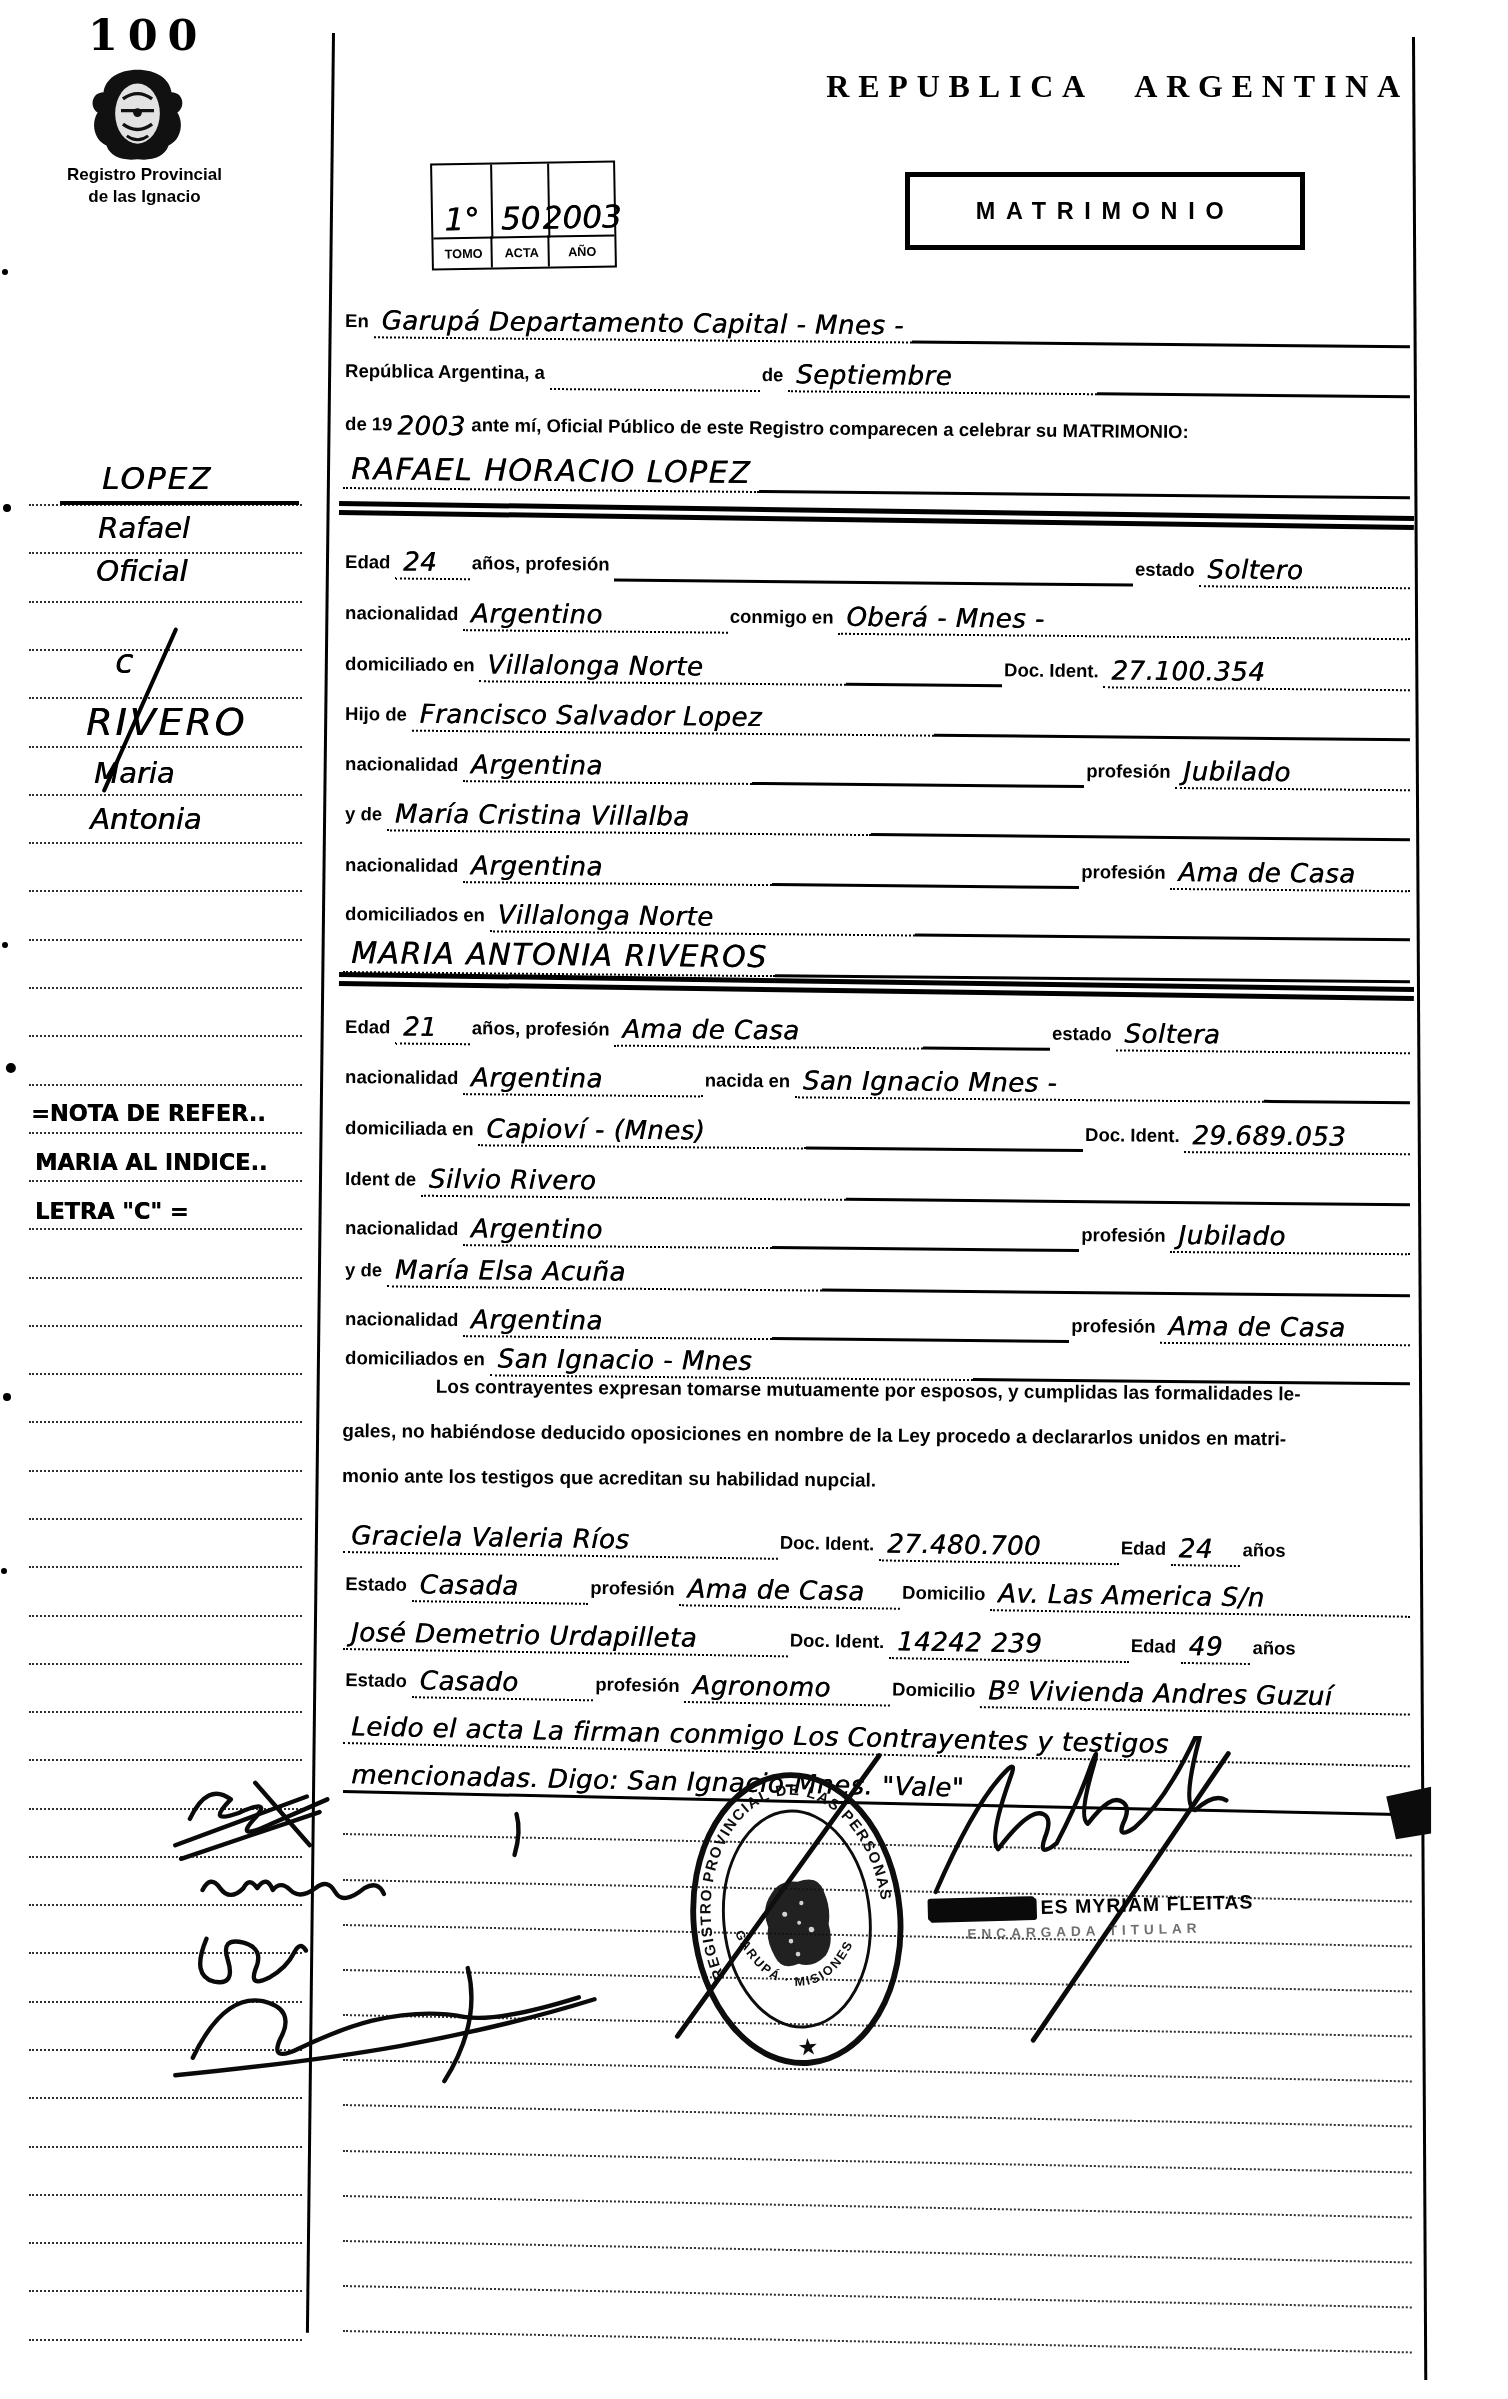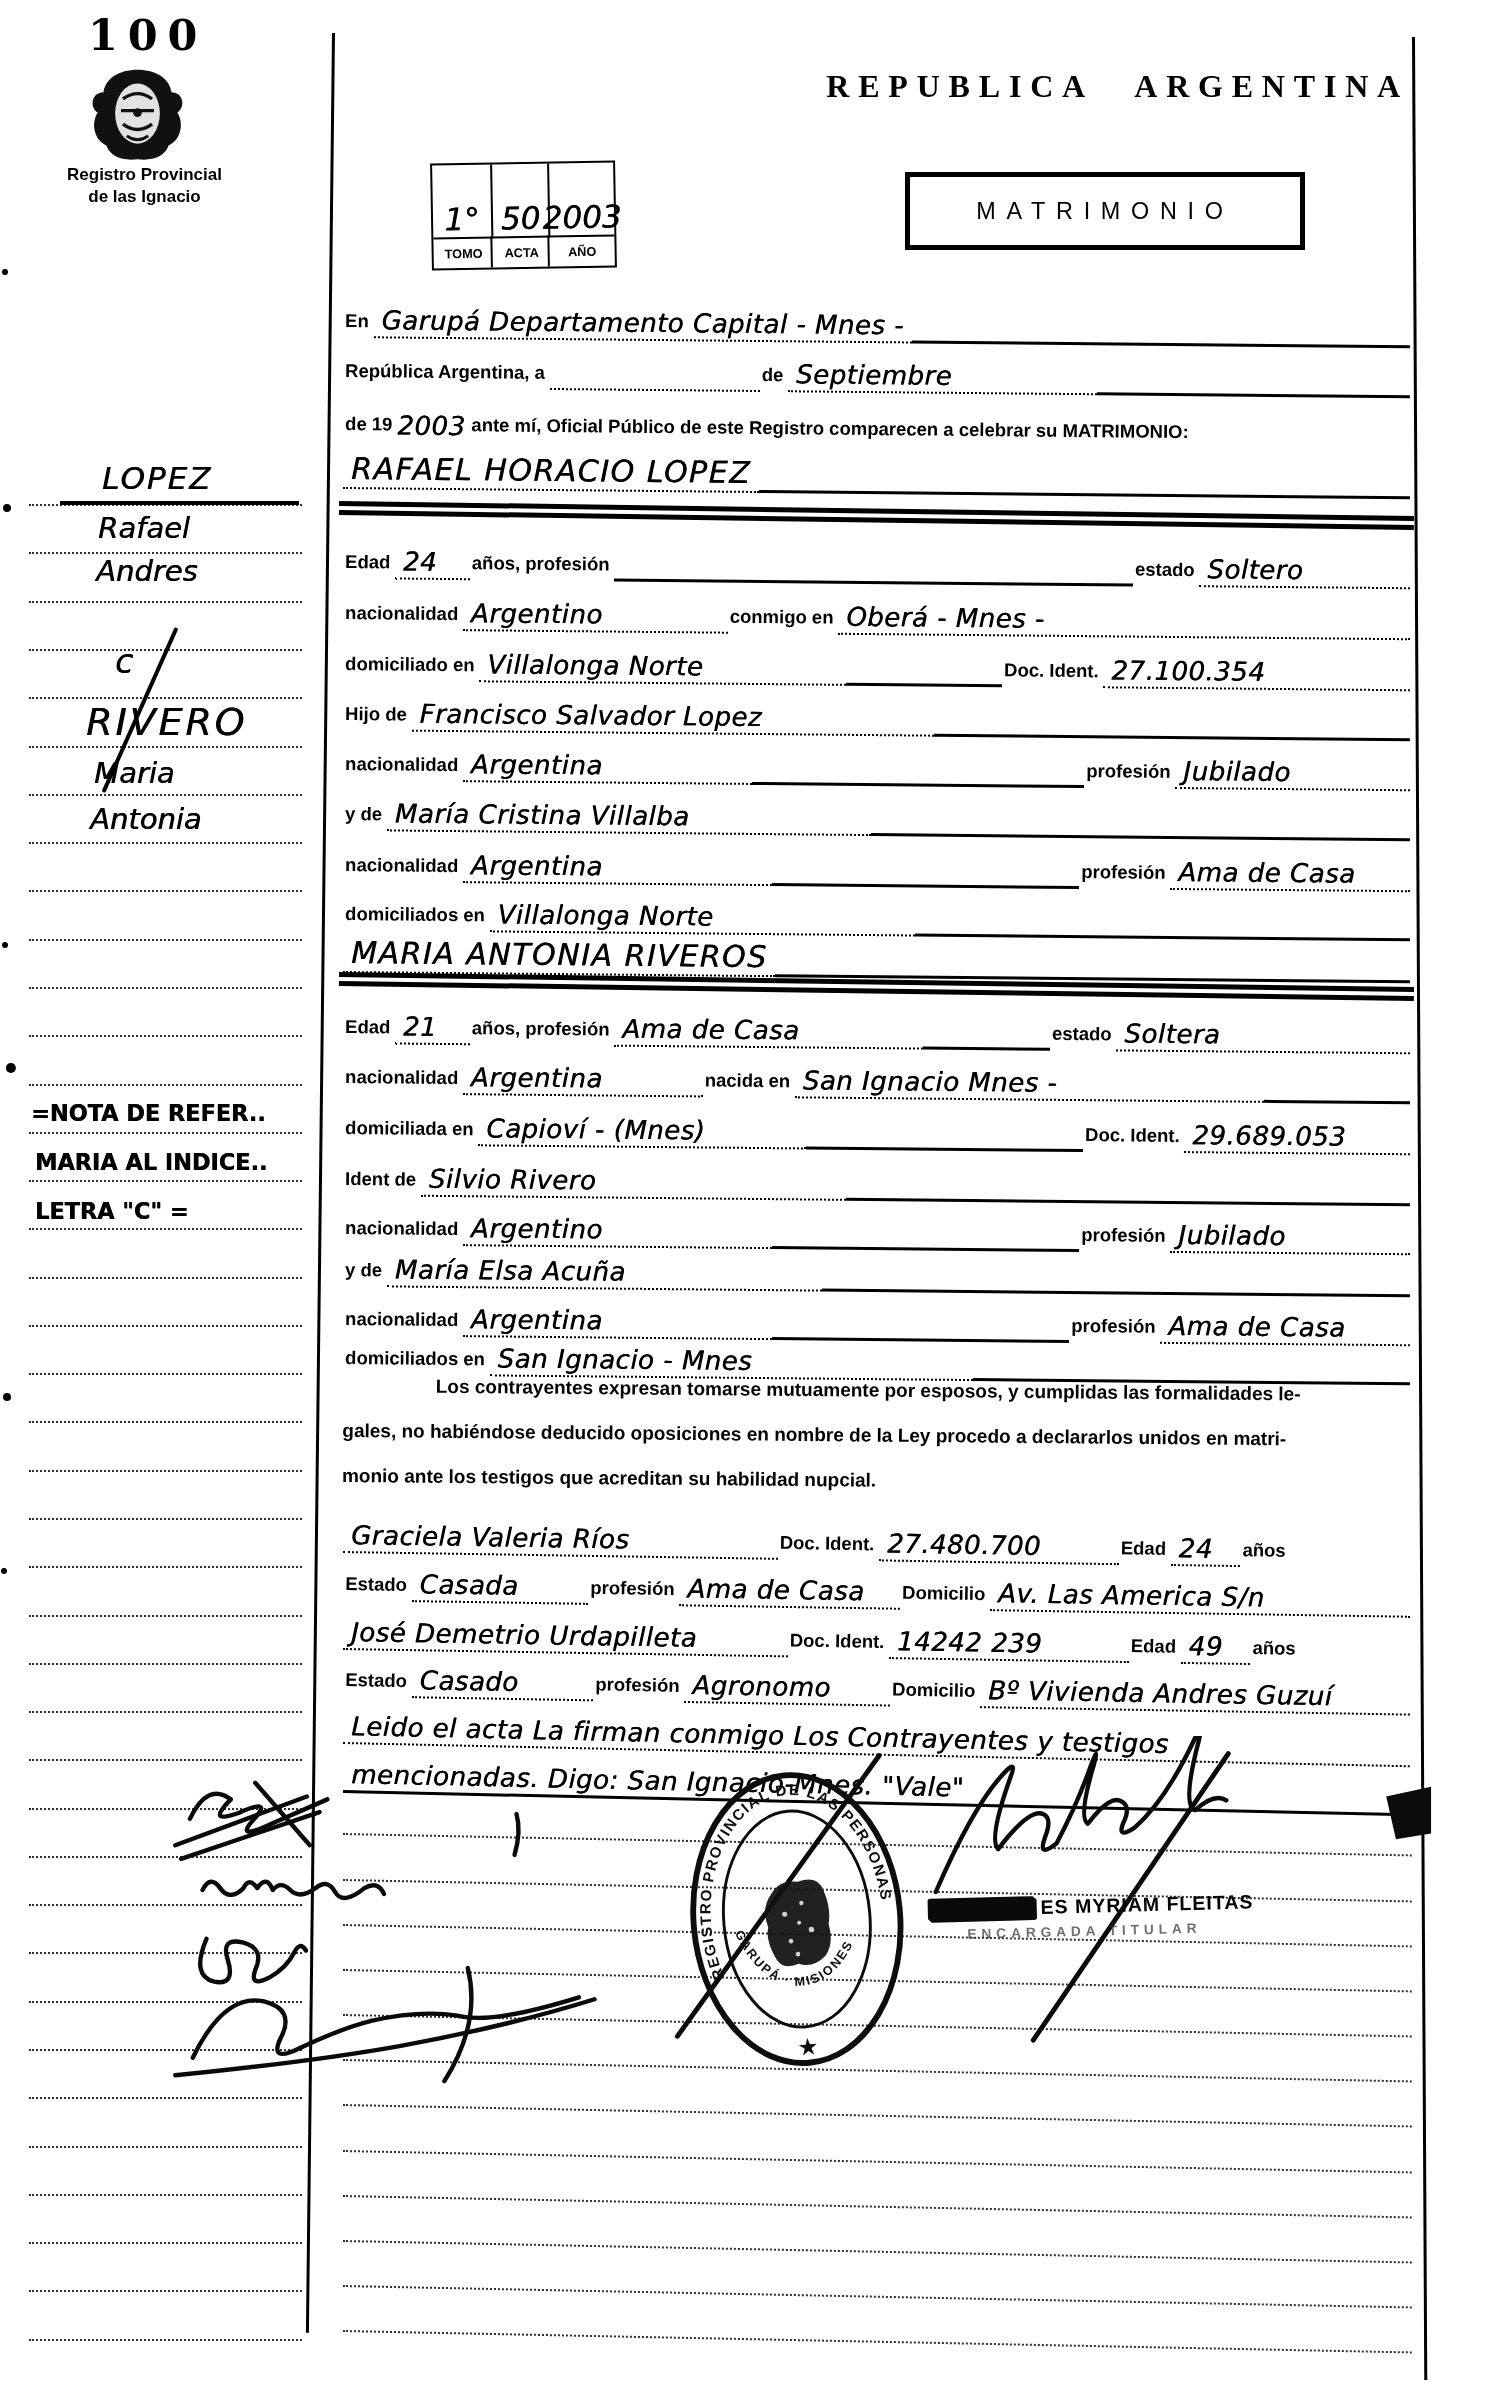--- a/index.html
+++ b/index.html
@@ -41,21 +41,21 @@
   .tomobox{left:431px;top:162px;width:181px;border:2.9px solid #000;transform:rotate(-1deg);z-index:3;
            display:grid;grid-template-columns:60px 57px 64px;}
   .tomobox .cell{border-right:2.9px solid #000;text-align:center;height:72px;display:flex;
                  align-items:flex-end;justify-content:center;}
   .tomobox .cell:nth-child(3n){border-right:none;}
   .tomobox .cap{border-top:2.9px solid #000;height:29px;font-weight:bold;font-size:12.7px;
                 display:flex;align-items:center;justify-content:center;}
   .tomobox .hwv{font-family:"DejaVu Sans",sans-serif;font-style:italic;font-size:31px;text-shadow:0.5px 0 0 #000;}
   .matbox{left:905px;top:172px;width:390px;height:68px;border:5.9px solid #000;z-index:3;
           display:flex;align-items:center;justify-content:center;}
-  .matbox span{font-weight:normal;font-size:23.4px;letter-spacing:10.7px;}
+  .matbox span{font-weight:bold;font-size:23.4px;letter-spacing:10.7px;}
 
   
   .mhw{font-family:"DejaVu Sans",sans-serif;font-style:italic;font-size:29px;white-space:nowrap;
        text-shadow:0.6px 0 0 #000;z-index:3;}
   .mnote{font-family:"DejaVu Sans",sans-serif;font-weight:bold;font-size:22.4px;
          white-space:nowrap;text-shadow:0.4px 0 0 #000;z-index:3;}
   .lopez-underline{left:60px;top:501px;width:239px;height:3.9px;background:#000;z-index:3;}
   .slash{left:138px;top:620px;width:3.9px;height:180px;background:#000;transform:rotate(24deg);
          transform-origin:center;z-index:3;border-radius:2px;}
 
@@ -177,21 +177,21 @@
     <div class="cap" style="border-left:2.9px solid #000;margin-left:-2.9px;">AÑO</div>
   </div>
 
   <div class="matbox">
     <span>MATRIMONIO</span>
   </div>
 
   <div class="mhw" style="left:102px;top:460px;font-size:31px;letter-spacing:2px;">LOPEZ</div>
   <div class="lopez-underline"></div>
   <div class="mhw" style="left:98px;top:511px;">Rafael</div>
-  <div class="mhw" style="left:96px;top:554px;">Andres</div>
+  <div class="mhw" style="left:96px;top:554px;">Oficial</div>
   <div class="mhw" style="left:115px;top:642px;font-size:33px;">c</div>
   <div class="slash"></div>
   <div class="mhw" style="left:86px;top:700px;font-size:38px;letter-spacing:2.9px;">RIVERO</div>
   <div class="mhw" style="left:94px;top:756px;">Maria</div>
   <div class="mhw" style="left:90px;top:802px;">Antonia</div>
 
   <div class="mnote" style="left:31px;top:1100px;">=NOTA DE REFER..</div>
   <div class="mnote" style="left:35px;top:1149px;">MARIA AL INDICE..</div>
   <div class="mnote" style="left:35px;top:1198px;">LETRA "C" =</div>
 

